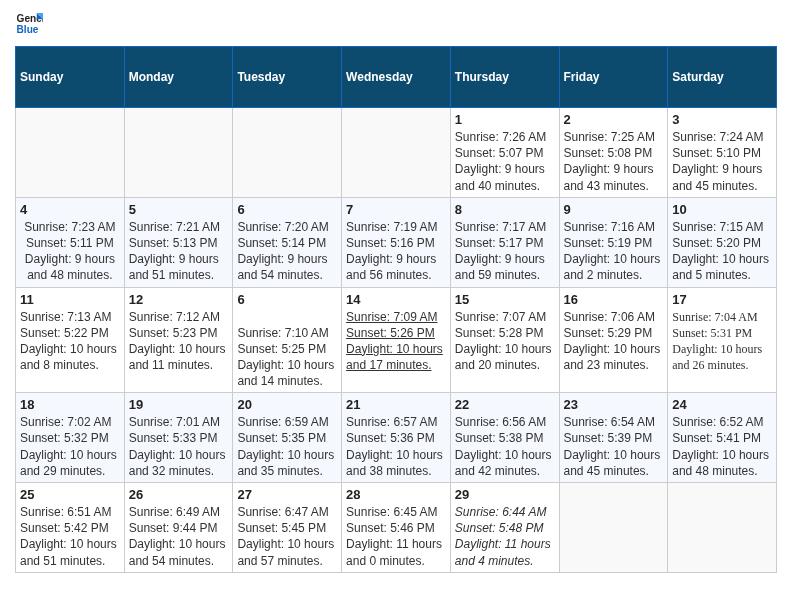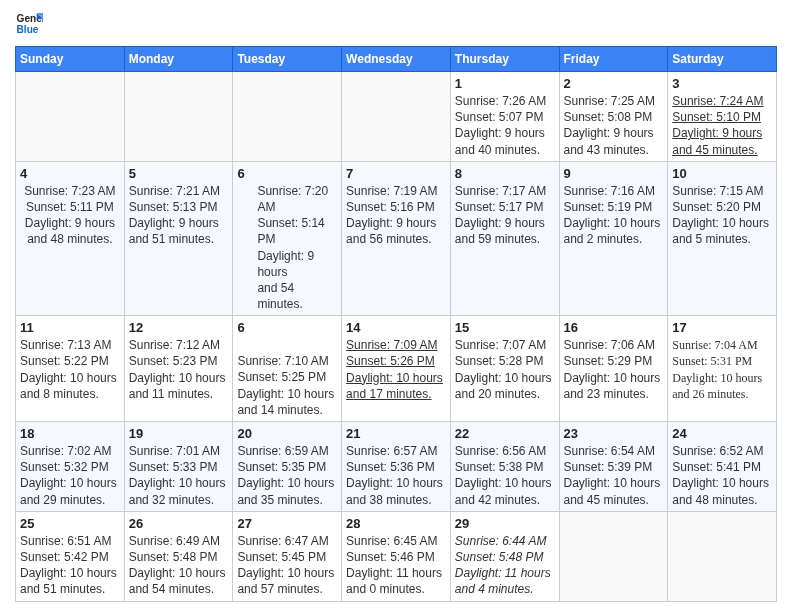--- a/index.html
+++ b/index.html
@@ -42,25 +42,25 @@
     .subtitle {
       font-size: 14px;
       color: #444;
     }
     .calendar {
       width: 100%;
       border-collapse: collapse;
       table-layout: fixed;
     }
     .calendar th {
-      background: #3b82f6;
+      background: #0c4a6e;
       color: #fff;
       font-size: 12px;
       font-weight: bold;
-      padding: 5px 4px;
+      padding: 23px 4px;
       text-align: left;
       border: 1px solid #1565C0;
     }
     .calendar td {
       vertical-align: top;
       border: 1px solid #ccc;
       padding: 4px 4px 3px 4px;
       font-size: 10px;
       color: #333;
       min-height: 80px;
@@ -138,21 +138,21 @@
           </td>
           <td>
             <span class="day-num">2</span>
             <div class="day-info" style="white-space: pre-line;">Sunrise: 7:25 AM
 Sunset: 5:08 PM
 Daylight: 9 hours
 and 43 minutes.</div>
           </td>
           <td>
             <span class="day-num">3</span>
-            <div class="day-info" style="white-space: pre-line; text-decoration: underline;">Sunrise: 7:24 AM
+            <div class="day-info" style="white-space: pre-line;">Sunrise: 7:24 AM
 Sunset: 5:10 PM
 Daylight: 9 hours
 and 45 minutes.</div>
           </td>
         </tr>
         <tr>
           <td>
             <span class="day-num">4</span>
             <div class="day-info" style="white-space: pre-line; text-align: center;">Sunrise: 7:23 AM
 Sunset: 5:11 PM
@@ -161,21 +161,21 @@
           </td>
           <td>
             <span class="day-num">5</span>
             <div class="day-info" style="white-space: pre-line;">Sunrise: 7:21 AM
 Sunset: 5:13 PM
 Daylight: 9 hours
 and 51 minutes.</div>
           </td>
           <td>
             <span class="day-num">6</span>
-            <div class="day-info" style="white-space: pre-line; margin-left: 20px;">Sunrise: 7:20 AM
+            <div class="day-info" style="white-space: pre-line;">Sunrise: 7:20 AM
 Sunset: 5:14 PM
 Daylight: 9 hours
 and 54 minutes.</div>
           </td>
           <td>
             <span class="day-num">7</span>
             <div class="day-info" style="white-space: pre-line;">Sunrise: 7:19 AM
 Sunset: 5:16 PM
 Daylight: 9 hours
 and 56 minutes.</div>
@@ -308,21 +308,21 @@
           <td>
             <span class="day-num">25</span>
             <div class="day-info" style="white-space: pre-line;">Sunrise: 6:51 AM
 Sunset: 5:42 PM
 Daylight: 10 hours
 and 51 minutes.</div>
           </td>
           <td>
             <span class="day-num">26</span>
             <div class="day-info" style="white-space: pre-line;">Sunrise: 6:49 AM
-Sunset: 5:48 PM
+Sunset: 9:44 PM
 Daylight: 10 hours
 and 54 minutes.</div>
           </td>
           <td>
             <span class="day-num">27</span>
             <div class="day-info" style="white-space: pre-line;">Sunrise: 6:47 AM
 Sunset: 5:45 PM
 Daylight: 10 hours
 and 57 minutes.</div>
           </td>

